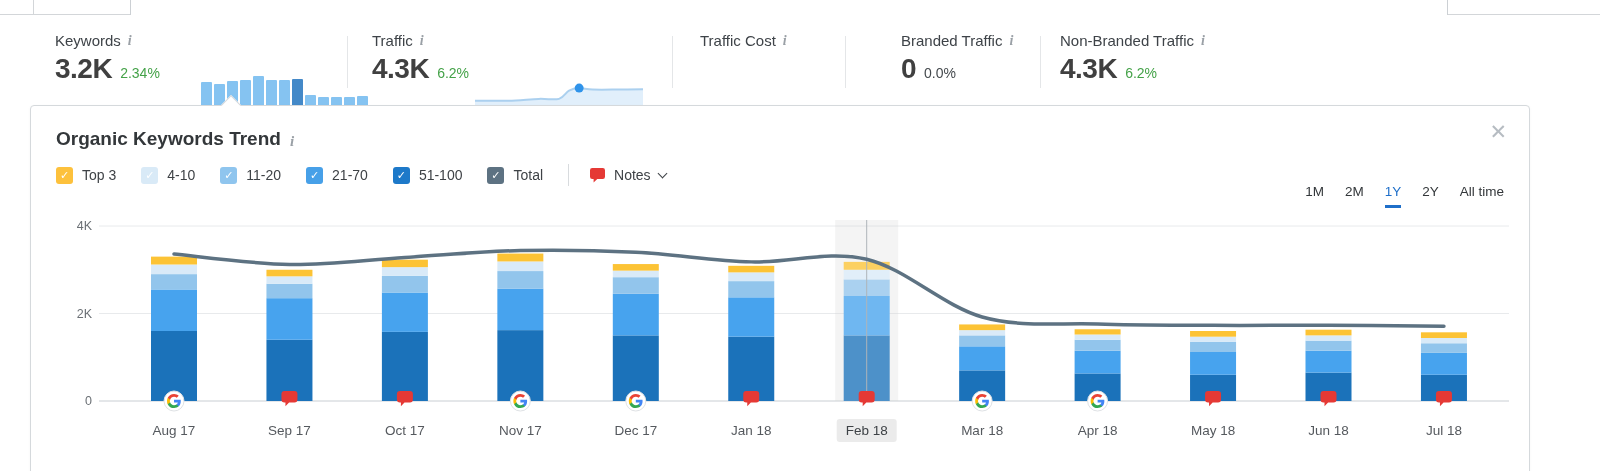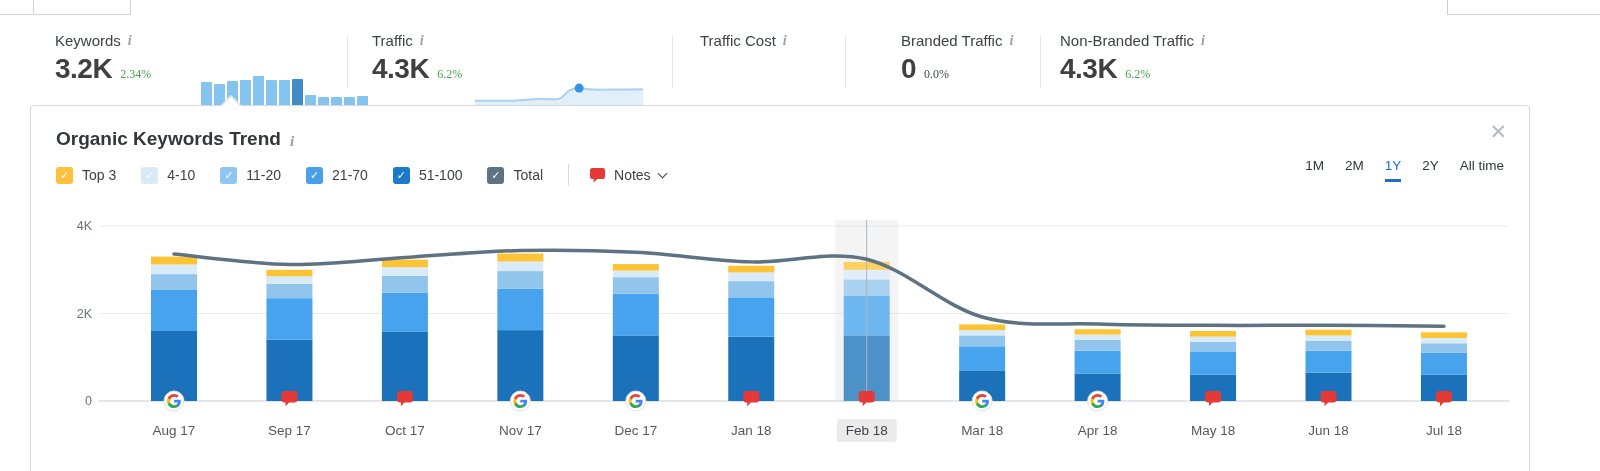--- a/index.html
+++ b/index.html
@@ -14,21 +14,21 @@
   .toptab-edge { position:absolute; top:0; width:1px; height:14px; background:#d3d6d9; }
 
   
   .metrics { position:absolute; top:14px; left:0; width:1312px; height:91px; }
   .metric { position:absolute; top:18px; }
   .metric-label-row { display:flex; align-items:center; gap:7px; font-size:15px; color:#3e4348; }
   .info-i { font-family:"Liberation Serif","DejaVu Serif",serif; font-style:italic;
     color:#9aa0a6; font-size:14px; font-weight:bold; cursor:default; }
   .metric-value-row { display:flex; align-items:baseline; gap:8px; margin-top:4px; }
   .metric-value { font-size:28px; font-weight:bold; color:#404040; letter-spacing:-0.5px; }
-  .metric-delta { font-size:12px;font-family:Liberation Serif, serif; }
+  .metric-delta { font-size:14px; }
   .vdiv { position:absolute; top:22px; width:1px; height:52px; background:#e4e6e8; }
   .kw-spark { position:absolute; left:146px; top:42px; width:172px; height:34px;
     display:flex; align-items:flex-end; gap:2.5px; }
   .kw-spark span { width:10.5px; border-radius:1px; }
   .tr-spark { position:absolute; left:103px; top:40px; }
 
   
   .panel { position:absolute; left:30px; top:105px; width:1500px; height:380px;
     background:#fff; border:1px solid #d5d9dc; border-radius:4px;
     box-shadow:0 1px 3px rgba(0,0,0,0.04); }
@@ -42,21 +42,21 @@
   .legend-row { position:absolute; left:25px; top:58px; display:flex; align-items:center; }
   .legend-item { display:flex; align-items:center; gap:9px; margin-right:25px; cursor:pointer; }
   .cb { width:17px; height:17px; border-radius:3px; display:flex; align-items:center;
     justify-content:center; color:#fff; font-size:11px; line-height:1; }
   .legend-label { font-size:14px; color:#3e4246; }
   .legend-div { width:1px; height:22px; background:#d8dbde; margin:0 20px 0 0; }
   .notes { display:flex; align-items:center; gap:8px; cursor:pointer; }
   .chev { width:7px; height:7px; border-right:1.5px solid #3e4246; border-bottom:1.5px solid #3e4246;
     transform:rotate(45deg); margin-top:-4px; }
 
-  .time-ranges { position:absolute; right:25px; top:52px; display:flex; gap:21px; font-size:13.5px; color:#33373a; }
+  .time-ranges { position:absolute; right:25px; top:78px; display:flex; gap:21px; font-size:13.5px; color:#33373a; }
   .time-range { cursor:pointer; padding-bottom:6px; }
   .time-range.active { color:#1f6fc9; font-weight:normal; border-bottom:3px solid #1f6fc9; }
 
   .chart-wrap { position:absolute; left:33px; top:108px; width:1480px; height:245px; }
   svg text { font-family:"Liberation Sans","DejaVu Sans",sans-serif; }
 </style>
 </head>
 <body>
 <div class="screen">
 

